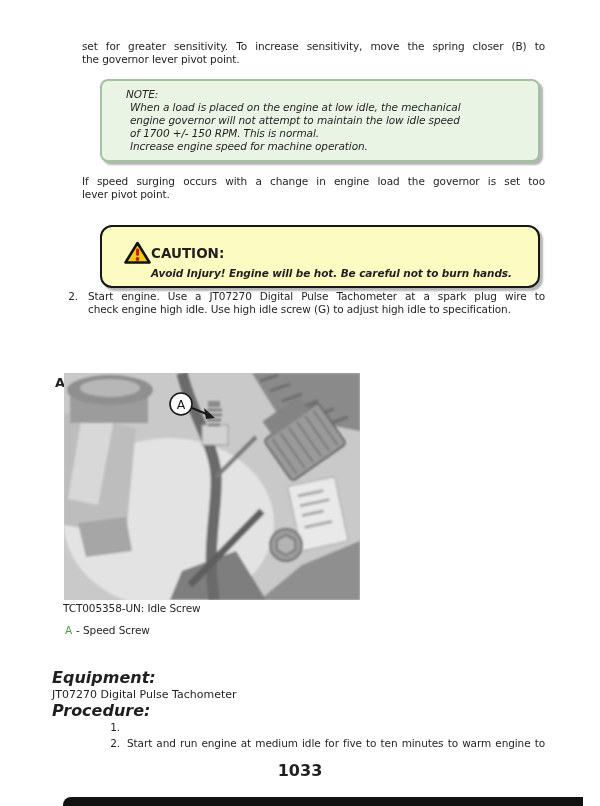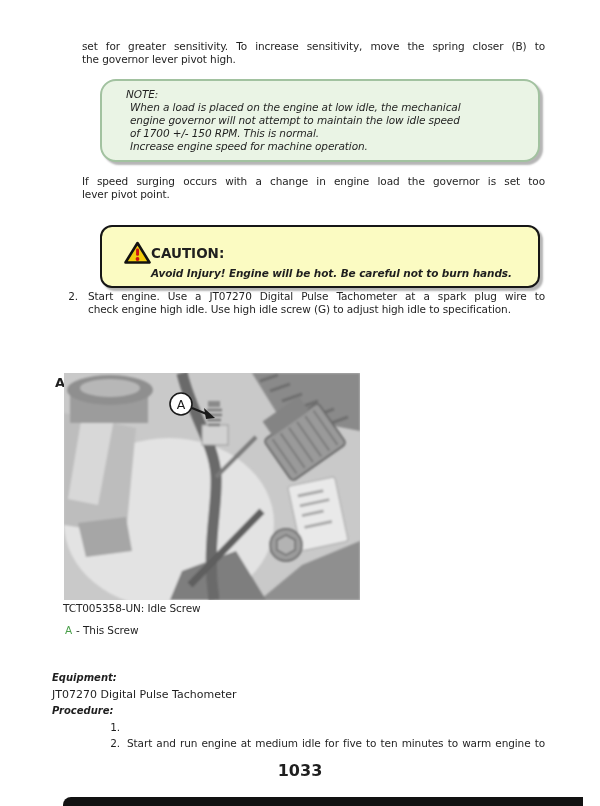--- a/index.html
+++ b/index.html
@@ -6,49 +6,49 @@
   .page{
     position:relative;width:583px;height:806px;background:#fff;overflow:hidden;
     font-family:"DejaVu Sans","Liberation Sans",sans-serif;
     font-size:10.5px;line-height:13px;color:#1f1f1f;letter-spacing:-0.1px;
   }
   .abs{position:absolute;}
   .line{white-space:nowrap;}
   .stretch{text-align:justify;text-align-last:justify;}
   .note-box{
     background:var(--note-bg);border:2px solid var(--note-border);
-    border-radius:16px;box-shadow:3px 3px 2px var(--shadow);
+    border-radius:8px;box-shadow:3px 3px 2px var(--shadow);
     padding:7px 10px 7px 28px;font-style:italic;
   }
   .note-label{margin-left:-4px;}
   .caution-box{
     background:var(--caution-bg);border:2px solid var(--caution-border);
     border-radius:12px;box-shadow:3px 3px 2px var(--shadow);
     padding:13px 10px 6px 22px;
   }
   .caution-head{display:flex;align-items:center;height:26px;}
   .caution-title{font-weight:bold;font-size:13.5px;letter-spacing:0;}
   .caution-msg{font-weight:bold;font-style:italic;margin-left:27px;margin-top:1px;}
   .heading{font-weight:bold;font-size:13px;letter-spacing:0;}
-  .bi{font-weight:bold;font-style:italic;font-size:10px;letter-spacing:0;}
+  .bi{font-weight:bold;font-style:italic;font-size:16px;letter-spacing:0;}
   .legend-letter{color:var(--accent-green);}
   .legend-rest{margin-left:4px;}
   .num{text-align:right;}
   .pageno{font-weight:bold;font-size:16px;text-align:center;letter-spacing:0;}
   .bottom-bar{background:var(--bar-color);border-radius:8px 0 0 0;}
   .photo-frame{line-height:0;}
 </style>
 </head>
 <body>
 
 <div class="page">
 
   <div class="abs" style="left:82px;top:40px;width:463px;">
     <div class="line stretch">set for greater sensitivity. To increase sensitivity, move the spring closer (B) to</div>
-    <div class="line">the governor lever pivot high.</div>
+    <div class="line">the governor lever pivot point.</div>
   </div>
 
   <div class="abs note-box" style="left:100px;top:79px;width:440px;box-sizing:border-box;">
     <div class="line note-label">NOTE:</div>
     <div class="line">When a load is placed on the engine at low idle, the mechanical</div>
     <div class="line">engine governor will not attempt to maintain the low idle speed</div>
     <div class="line">of 1700 +/- 150 RPM. This is normal.</div>
     <div class="line">Increase engine speed for machine operation.</div>
   </div>
 
@@ -129,21 +129,21 @@
           <polygon points="151,45 140,35 142,46" fill="#1a1a1a"></polygon>
           <circle cx="117" cy="31" r="11" fill="#ffffff" stroke="#1a1a1a" stroke-width="1.6"></circle>
           <text x="117" y="35.5" text-anchor="middle" font-size="12.5" fill="#1a1a1a">A</text>
         </g>
       </g>
     </svg>
   </div>
 
   <div class="abs line" style="left:63px;top:602px;color:#262626;">TCT005358-UN: Idle Screw</div>
   <div class="abs line" style="left:65px;top:624px;">
-    <span class="legend-letter">A</span><span class="legend-rest">- This Screw</span>
+    <span class="legend-letter">A</span><span class="legend-rest">- Speed Screw</span>
   </div>
 
   <div class="abs line bi" style="left:52px;top:671px;">Equipment:</div>
   <div class="abs line" style="left:52px;top:688px;font-size:11px;letter-spacing:0;">JT07270 Digital Pulse Tachometer</div>
 
   <div class="abs line bi" style="left:52px;top:704px;">Procedure:</div>
   <div class="abs num" style="left:106px;top:721px;width:14px;">1.</div>
   <div class="abs num" style="left:106px;top:737px;width:14px;">2.</div>
   <div class="abs line stretch" style="left:127px;top:737px;width:418px;">Start and run engine at medium idle for five to ten minutes to warm engine to</div>
 

